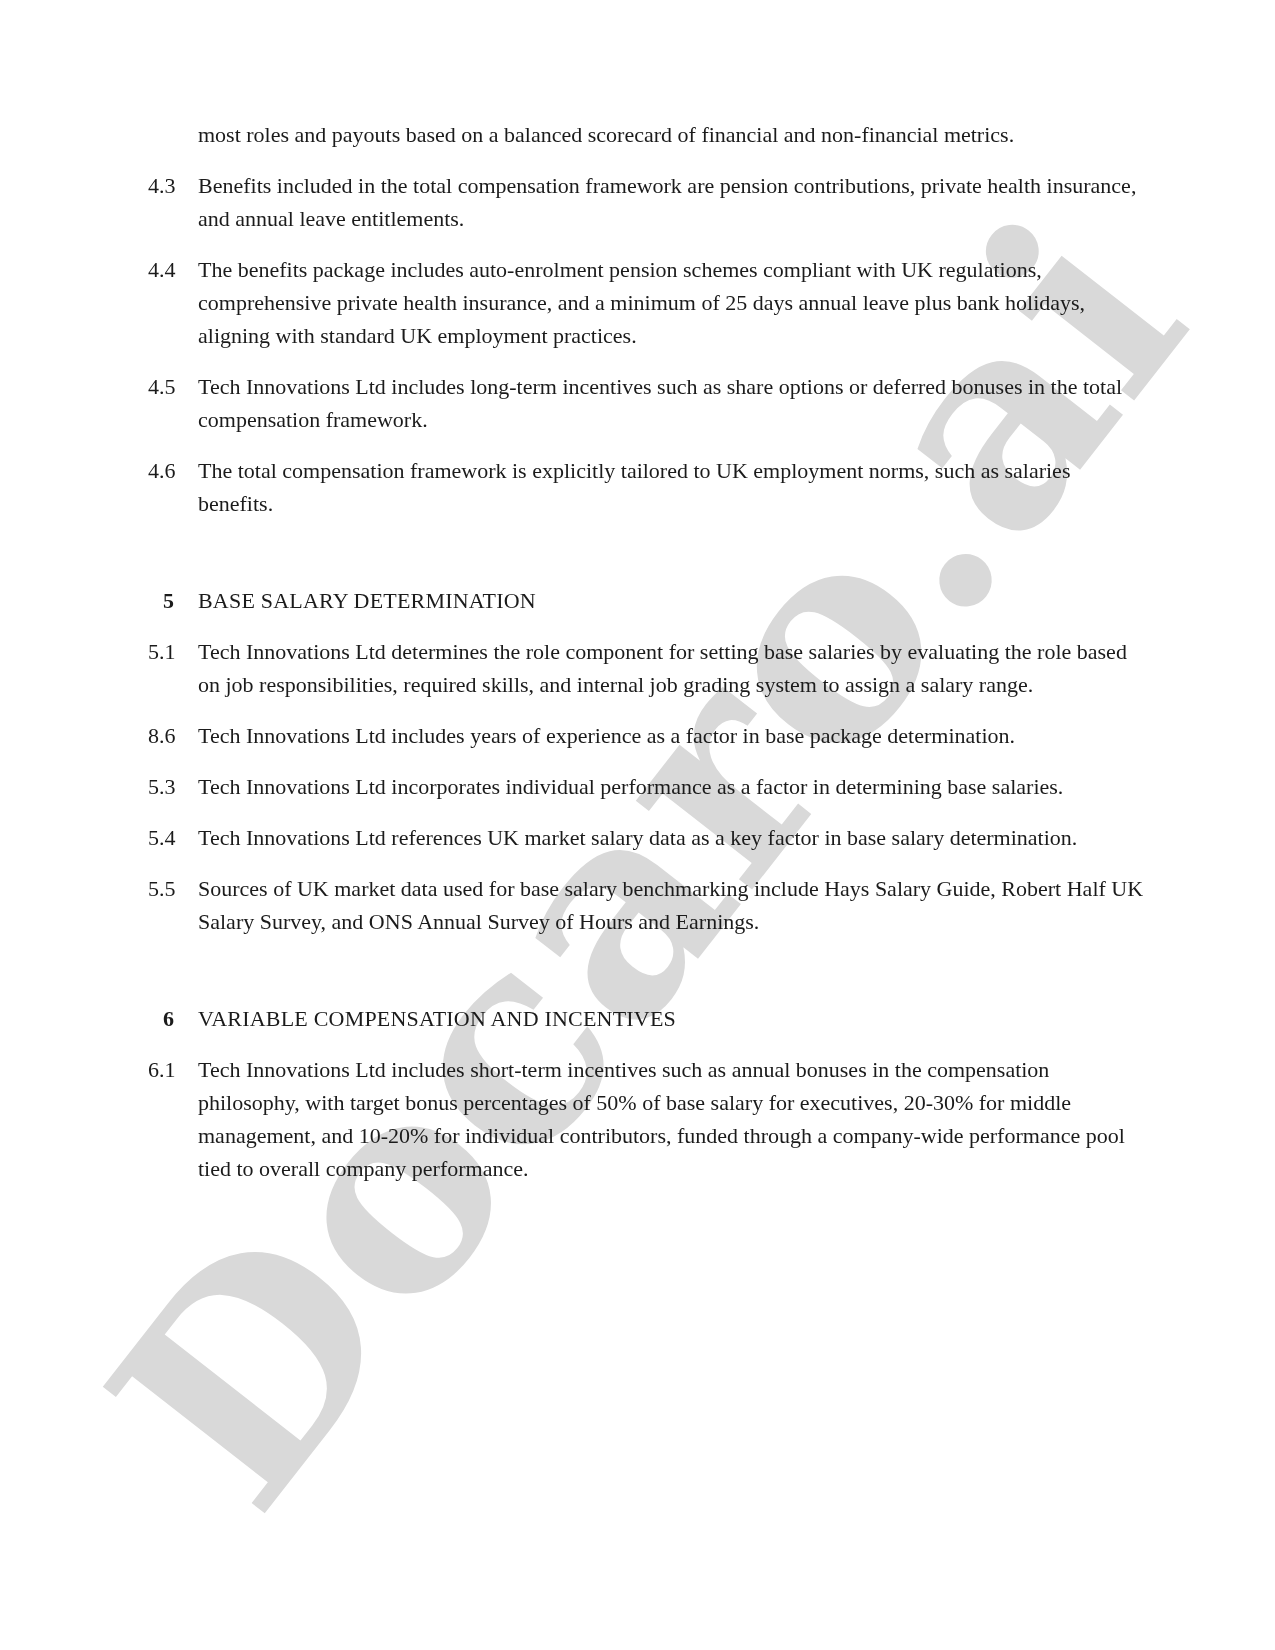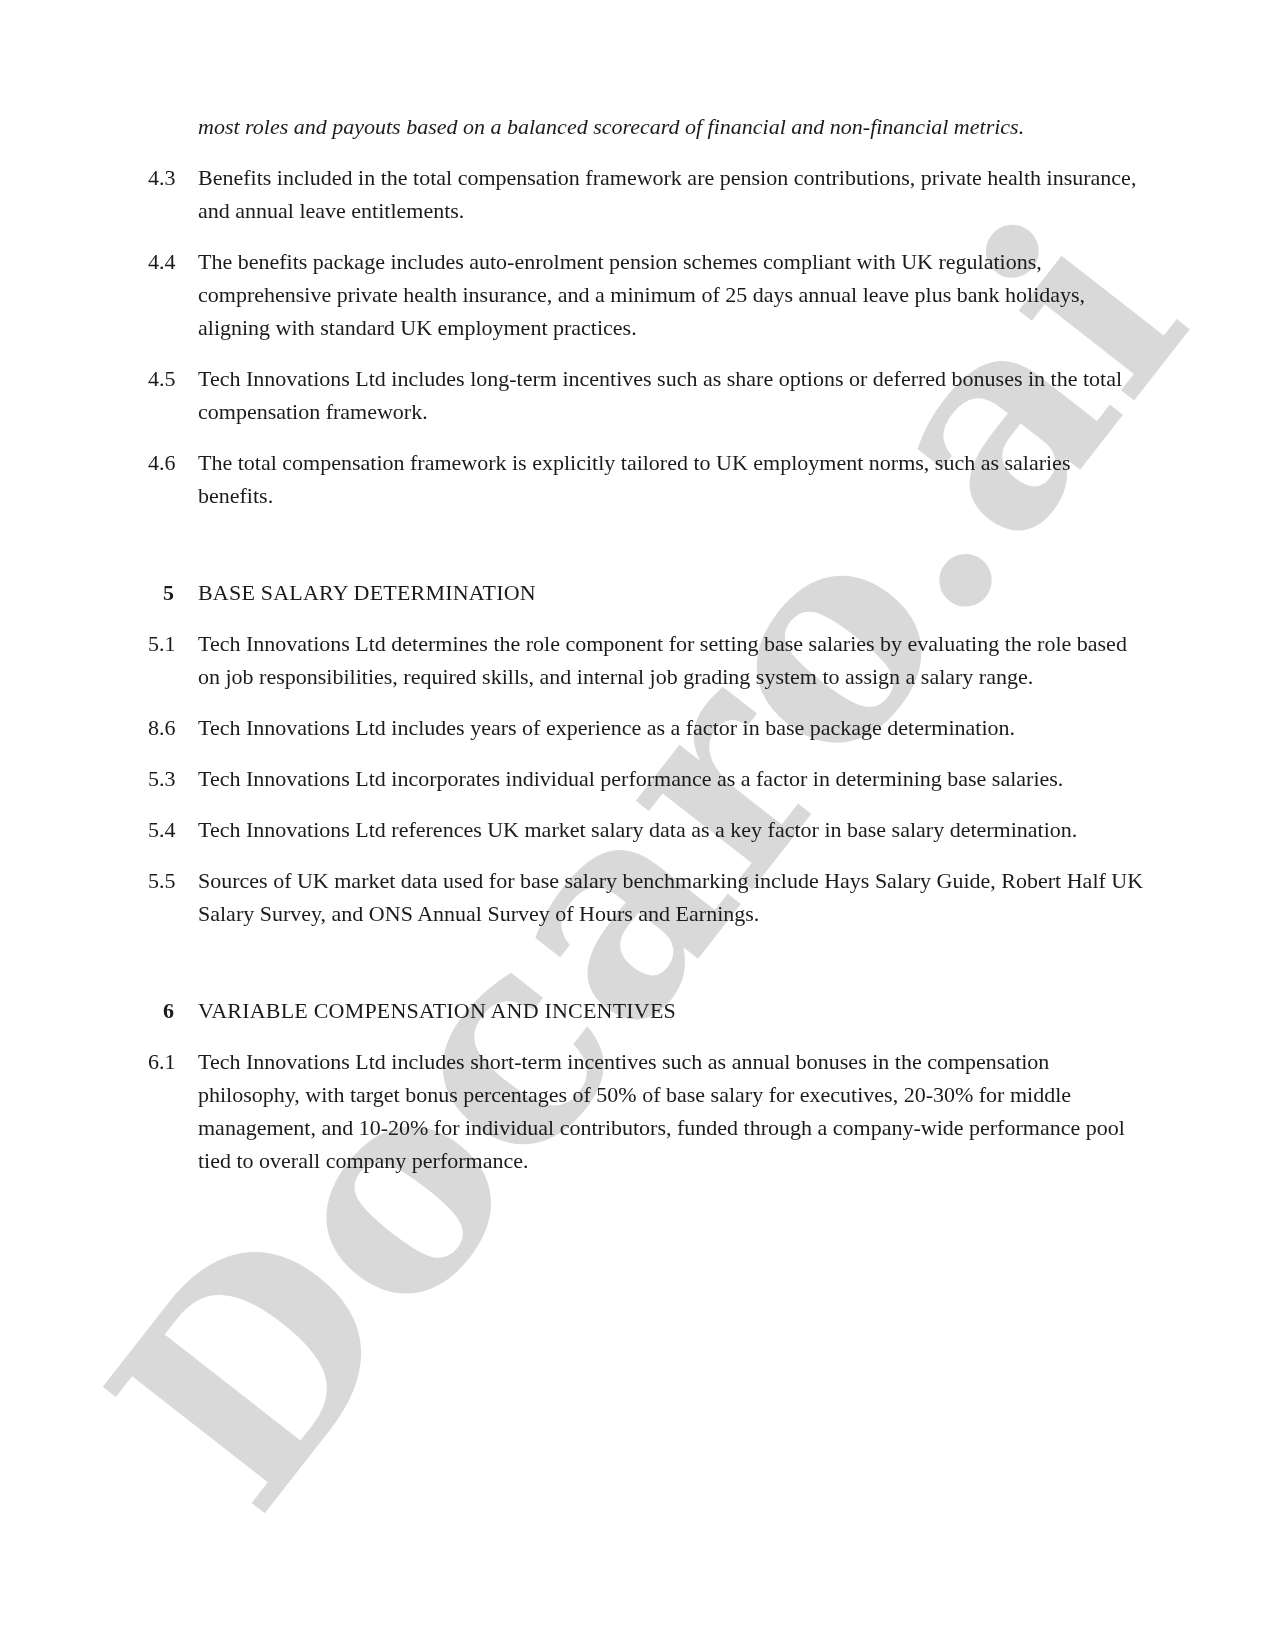--- a/index.html
+++ b/index.html
@@ -31,21 +31,21 @@
     z-index:1;
     padding:106px 130px 0 148px;
     font-size:22px;
     line-height:33px;
   }
   .block{
     display:grid;
     grid-template-columns:50px 947px;
     margin-top:18px;
   }
-  .block:first-child{margin-top:4px;font-style:italic;}
+  .block:first-child{margin-top:12px;}
   .block .num{
     font-weight:normal;
   }
   .heading{margin-top:64px;}
   .heading .num{font-weight:bold;padding-left:15px;}
   .heading .txt{font-weight:normal;letter-spacing:0.2px;}
   .txt strong{font-weight:normal;}
 </style>
 </head>
 <body>

